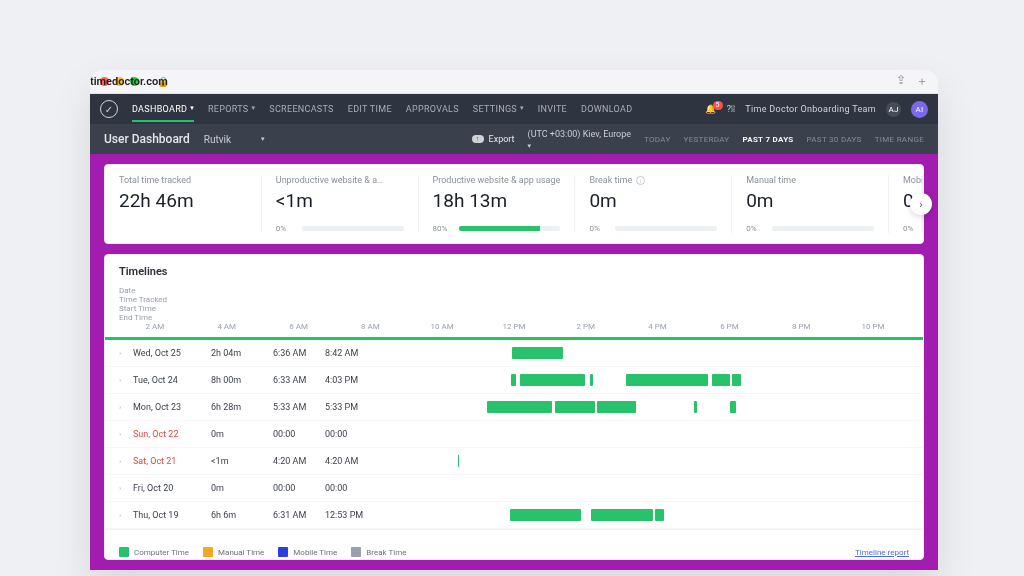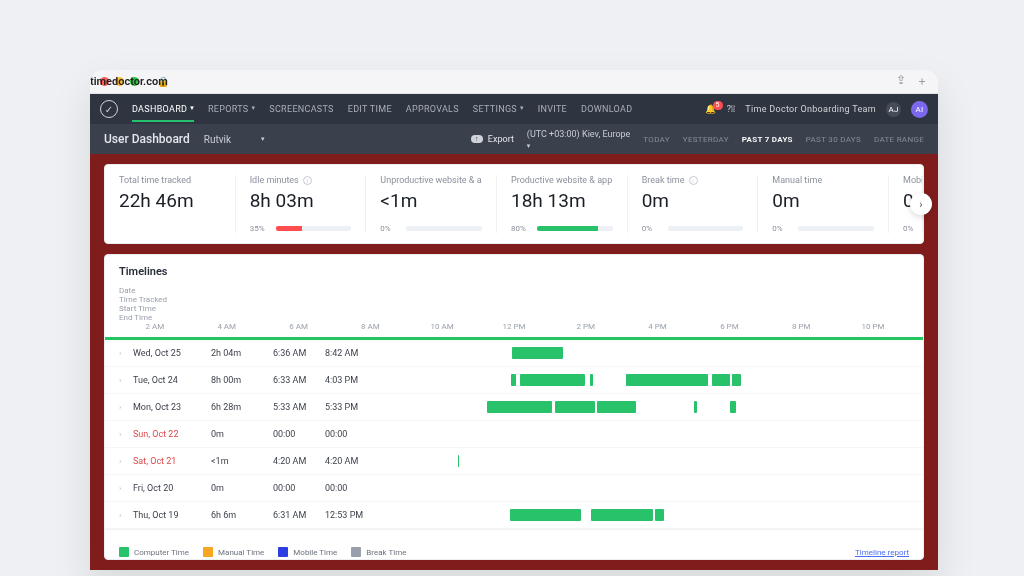--- a/index.html
+++ b/index.html
@@ -28,21 +28,21 @@
   
   .subbar { height:30px; background:#3a414d; display:flex; align-items:center; padding:0 14px; color:#e3e6ea; font-size:11px; gap:14px;}
   .subbar .title{ font-weight:500; font-size:12px;}
   .userpick{ display:flex; align-items:center; gap:30px; font-size:10px; cursor:pointer; color:#c7ccd4;}
   .sub-right{ margin-left:auto; display:flex; align-items:center; gap:13px;}
   .export{ display:flex; align-items:center; gap:5px; font-size:9px; cursor:pointer;}
   .tz{ font-size:9px; color:#c7ccd4; display:flex; align-items:flex-start; gap:3px; cursor:pointer;flex-direction:column;}
   .range{ font-size:8px; letter-spacing:.3px; color:#868d98; cursor:pointer;}
   .range.active{ color:#fff; font-weight:600;}
   
-  .content{ flex:1; background:#7f1d1d; overflow:hidden; padding:10px 14px; display:flex; flex-direction:column; gap:10px;}
+  .content{ flex:1; background:#a21caf; overflow:hidden; padding:10px 14px; display:flex; flex-direction:column; gap:10px;}
   
   .kpirow{ background:#fff; border:1px solid #eceef2; border-radius:4px; display:flex; position:relative; padding:10px 0;}
   .kpi{ flex:1; padding:0 14px; border-right:1px solid #eef0f3; min-width:0;}
   .kpi:last-child{border-right:none;}
   .kpi-label{ font-size:9px; color:#8a909b; display:flex; align-items:center; gap:4px; white-space:nowrap; overflow:hidden; text-overflow:ellipsis;}
   .info{ width:9px;height:9px;border:1px solid #c3c8d1;border-radius:50%; font-size:6px; display:inline-flex;align-items:center;justify-content:center; color:#c3c8d1; flex-shrink:0;}
   .kpi-val{ font-size:19px; font-weight:400; color:#1b1f27; margin-top:4px; white-space:nowrap;}
   .kpi-bar-row{ display:flex; align-items:center; gap:6px; margin-top:12px;}
   .kpi-pct{ font-size:8px; color:#8a909b; width:20px;}
   .kpi-bar{ flex:1; height:5px; background:#edf0f4; border-radius:2px; overflow:hidden;}
@@ -126,46 +126,33 @@
       </span>
       <span class="tz">
         <span>(UTC +03:00) Kiev, Europe</span>
           <span class="caret">▾</span>
       </span>
       <div id="ranges" style="display:flex; gap:13px;">
           <span class="range">TODAY</span>
           <span class="range">YESTERDAY</span>
           <span class="range active">PAST 7 DAYS</span>
           <span class="range">PAST 30 DAYS</span>
-          <span class="range">DATE RANGE</span>
+          <span class="range">TIME RANGE</span>
         </div>
     </div>
   </div>
 
   <div class="content">
 
     <div class="kpirow" id="kpirow">
       <div class="kpi">
           <div class="kpi-label">
             <span>Total time tracked</span>
           </div>
           <div class="kpi-val">22h 46m</div>
-        </div>
-        <div class="kpi">
-          <div class="kpi-label">
-            <span>Idle minutes</span>
-            <span class="info">i</span>
-          </div>
-          <div class="kpi-val">8h 03m</div>
-          <div class="kpi-bar-row">
-            <span class="kpi-pct">35%</span>
-            <div class="kpi-bar">
-              <div class="kpi-fill" style="width: 35%; background: rgb(255, 77, 79);"></div>
-            </div>
-          </div>
         </div>
         <div class="kpi">
           <div class="kpi-label">
             <span>Unproductive website &amp; a…</span>
           </div>
           <div class="kpi-val">&lt;1m</div>
           <div class="kpi-bar-row">
             <span class="kpi-pct">0%</span>
             <div class="kpi-bar">
               <div class="kpi-fill" style="width: 0%; background: rgb(39, 194, 106);"></div>

